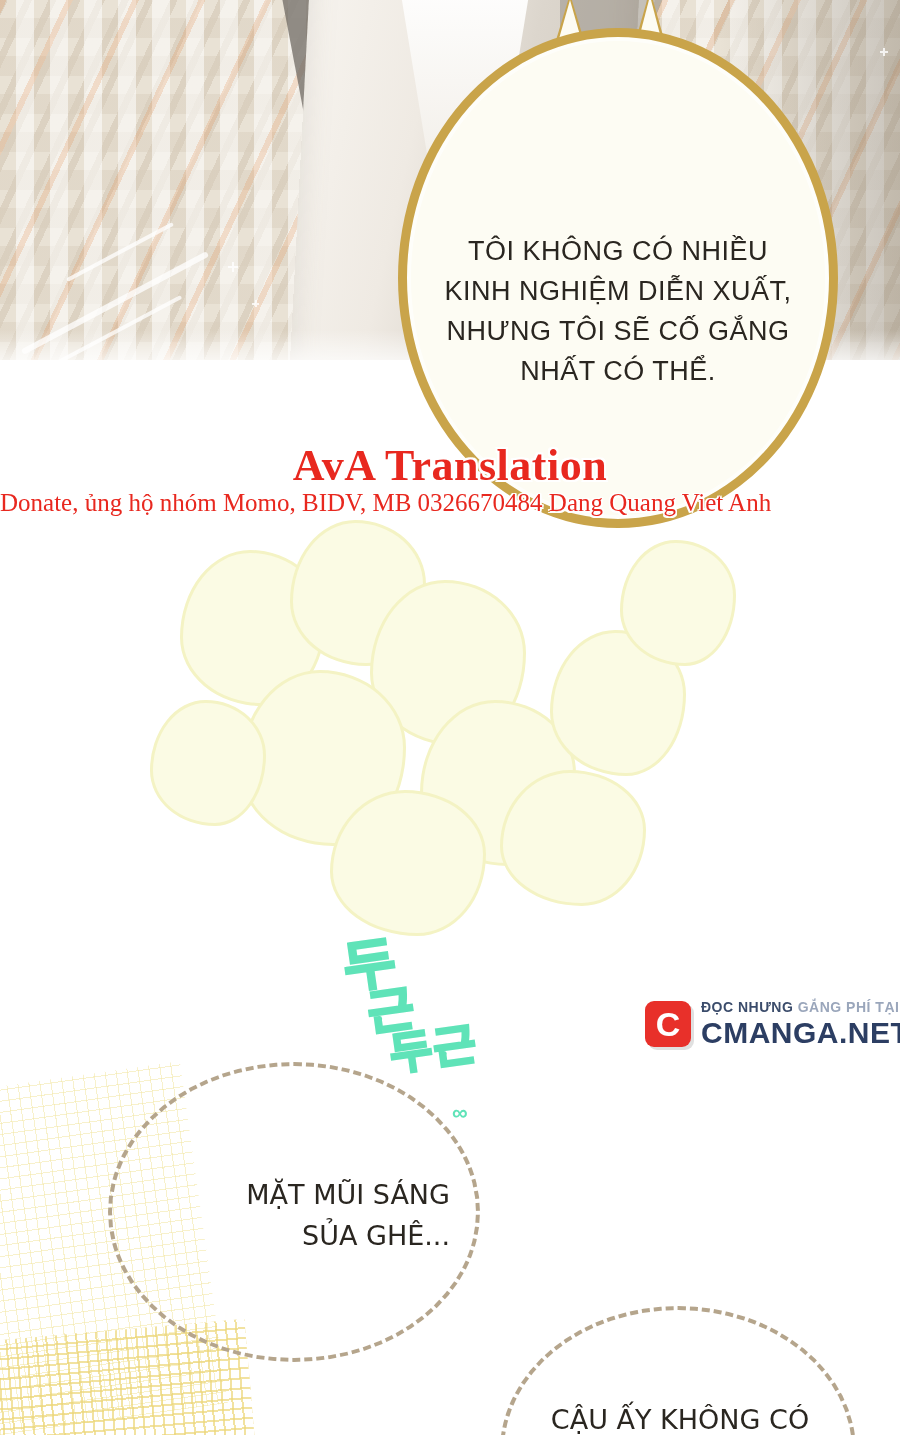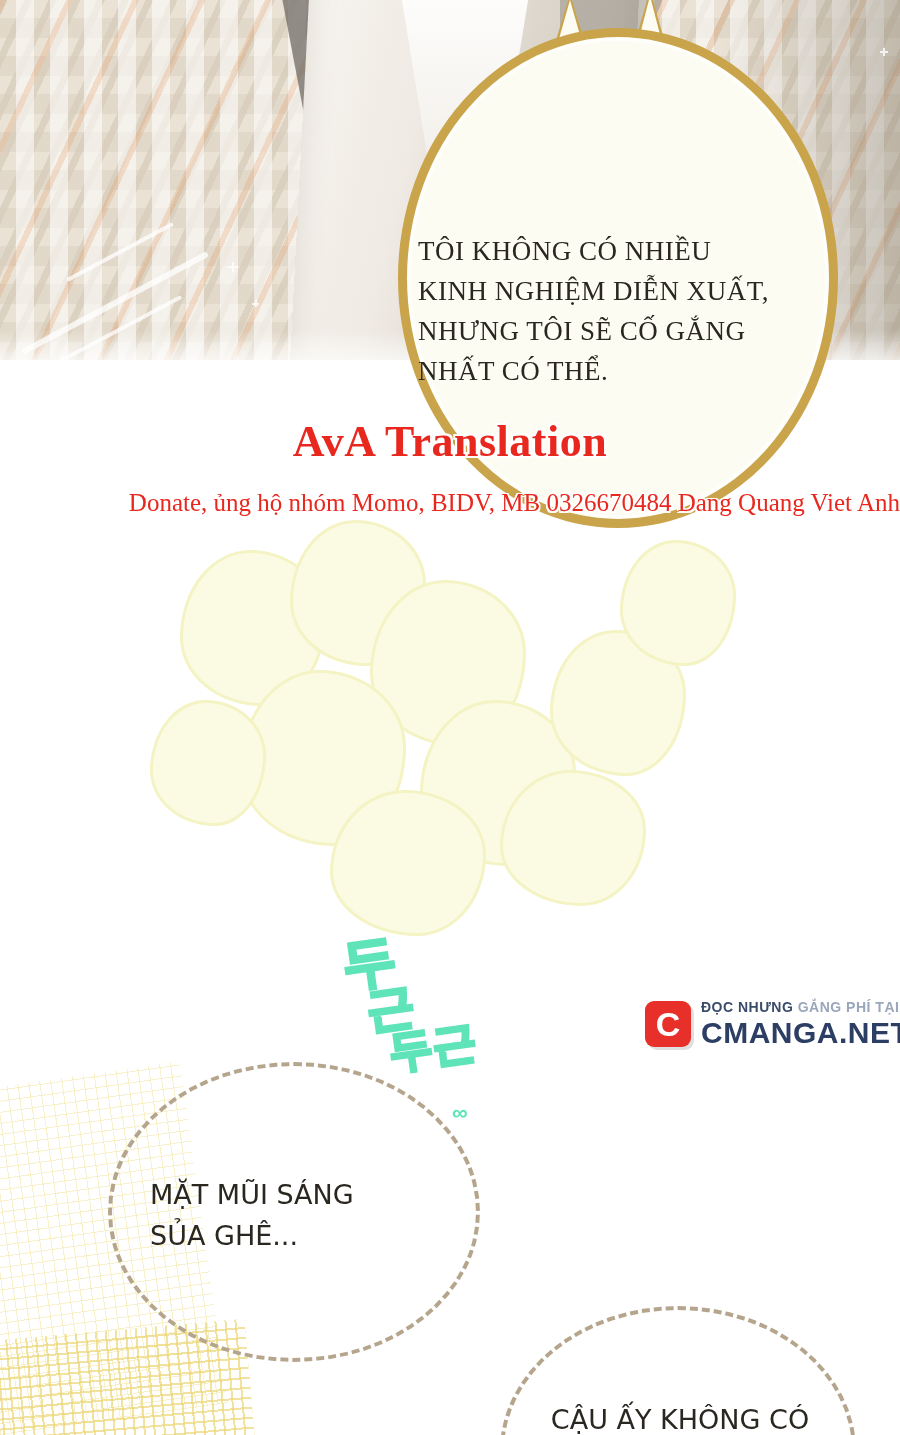--- a/index.html
+++ b/index.html
@@ -185,49 +185,49 @@
     left: 618px; top: -10px;
     border-left: 32px solid transparent;
     border-right: 32px solid transparent;
     border-bottom: 112px solid #c9a44a;
   }
 
   .bubble-main-text {
     position: absolute;
     left: 418px; top: 232px;
     width: 400px;
-    text-align: left;
-    font-family: Liberation Serif, serif;
+    text-align: center;
+    font-family: Liberation Sans, sans-serif;
     font-size: 27px;
     line-height: 1.48;
     color: #2a2620;
     letter-spacing: .5px;
     white-space: pre-line;
   }
 
   
   .credit-title {
     position: absolute;
-    left: 0; top: 416px;
+    left: 0; top: 440px;
     width: 900px;
     text-align: center;
     font-family: "Liberation Serif", serif;
     font-weight: bold;
     font-size: 44px;
     color: #e8281f;
     text-shadow:
       -2px 0 #ffffff, 2px 0 #ffffff, 0 -2px #ffffff, 0 2px #ffffff,
       -2px -2px #ffffff, 2px -2px #ffffff, -2px 2px #ffffff, 2px 2px #ffffff;
     letter-spacing: .5px;
   }
   .credit-sub {
     position: absolute;
     left: 0; top: 489px;
     width: 900px;
-    text-align: right;
+    text-align: left;
     font-family: "Liberation Serif", serif;
     font-size: 25px;
     color: #e8281f;
     text-shadow:
       -1.5px 0 #ffffff, 1.5px 0 #ffffff, 0 -1.5px #ffffff, 0 1.5px #ffffff,
       -1.5px -1.5px #ffffff, 1.5px -1.5px #ffffff, -1.5px 1.5px #ffffff, 1.5px 1.5px #ffffff;
     white-space: nowrap;
   }
 
   
@@ -240,21 +240,21 @@
     box-sizing: border-box;
   }
   .bubble-dashed-1-text {
     position: absolute;
     left: 150px; top: 1175px;
     width: 300px;
     font-family: "DejaVu Sans", sans-serif;
     font-size: 27px;
     line-height: 1.5;
     color: #2a2620;
-    text-align: left;
+    text-align: right;
     white-space: pre-line;
   }
   
   .bubble-dashed-2 {
     position: absolute;
     left: 500px; top: 1306px;
     width: 356px; height: 290px;
     border: 4px dashed #b5a58c;
     border-radius: 50%;
     box-sizing: border-box;

